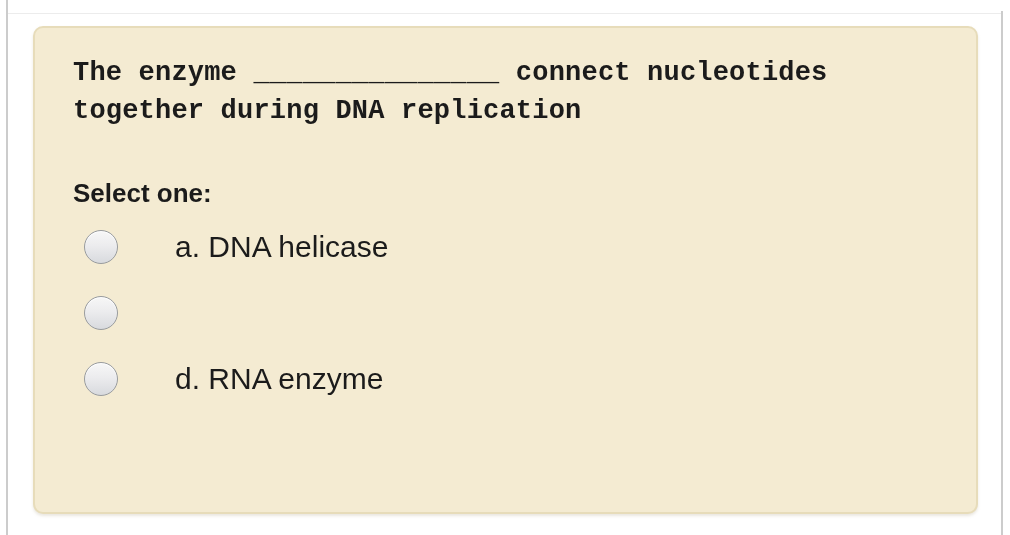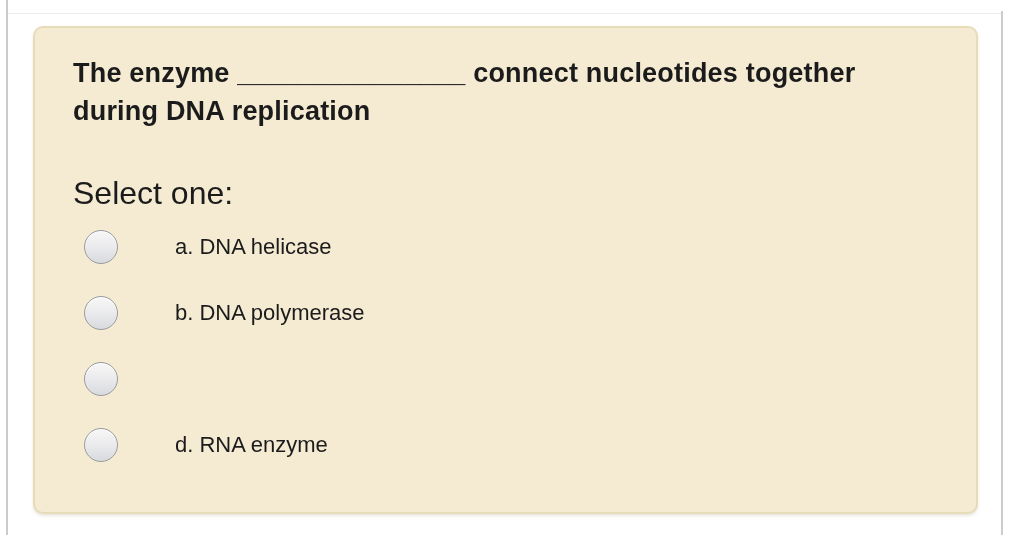--- a/index.html
+++ b/index.html
@@ -51,25 +51,26 @@
     border-radius: 10px;
     padding: 26px 38px 0 38px;
     box-shadow: 0 2px 3px rgba(170, 160, 130, 0.25);
   }
   .question-text {
     font-size: 27px;
     font-weight: bold;
     line-height: 38px;
     letter-spacing: 0.2px;
     max-width: 870px;
+    font-family: Liberation Mono, monospace;
   }
   .select-prompt {
     margin-top: 48px;
-    font-size: 32px;
-    font-weight: normal;
+    font-size: 26px;
+    font-weight: bold;
     line-height: 30px;
   }
   .options {
     margin-top: 6px;
   }
   .option {
     display: flex;
     align-items: center;
     height: 66px;
     cursor: pointer;
@@ -80,21 +81,21 @@
     height: 34px;
     margin-left: 11px;
     border-radius: 50%;
     border: 1px solid #989b9e;
     background: linear-gradient(180deg, #f7f7f7 0%, #ececee 45%, #d8dade 100%);
     box-shadow: inset 0 1px 1px rgba(255,255,255,0.85);
     box-sizing: border-box;
   }
   .option-label {
     margin-left: 57px;
-    font-size: 22px;
+    font-size: 30px;
     font-weight: 400;
     line-height: 36px;
     white-space: nowrap;
   }
 </style>
 </head>
 <body>
 
 <div class="frame-line-left"></div>
 <div class="frame-line-right"></div>
@@ -105,23 +106,19 @@
 
   <div class="select-prompt">Select one:</div>
 
   <div class="options">
     <div class="option">
       <span class="radio"></span>
       <span class="option-label">a. DNA helicase</span>
     </div>
     <div class="option">
       <span class="radio"></span>
-      <span class="option-label">b. DNA polymerase</span>
-    </div>
-    <div class="option">
-      <span class="radio"></span>
     </div>
     <div class="option">
       <span class="radio"></span>
       <span class="option-label">d. RNA enzyme</span>
     </div>
   </div>
 </div>
 
 </body></html>

